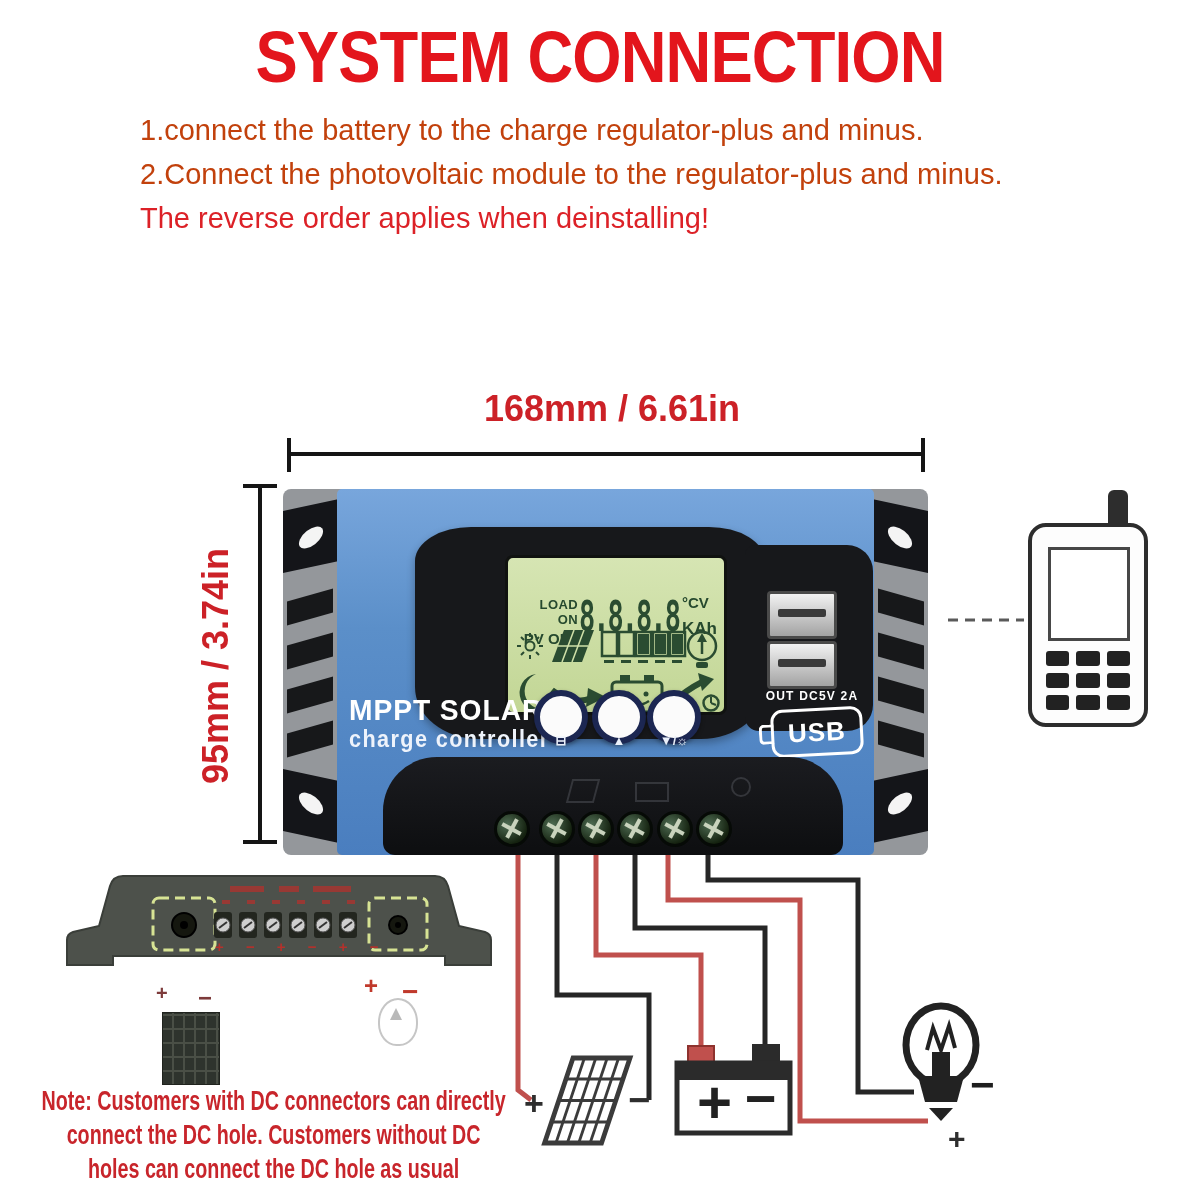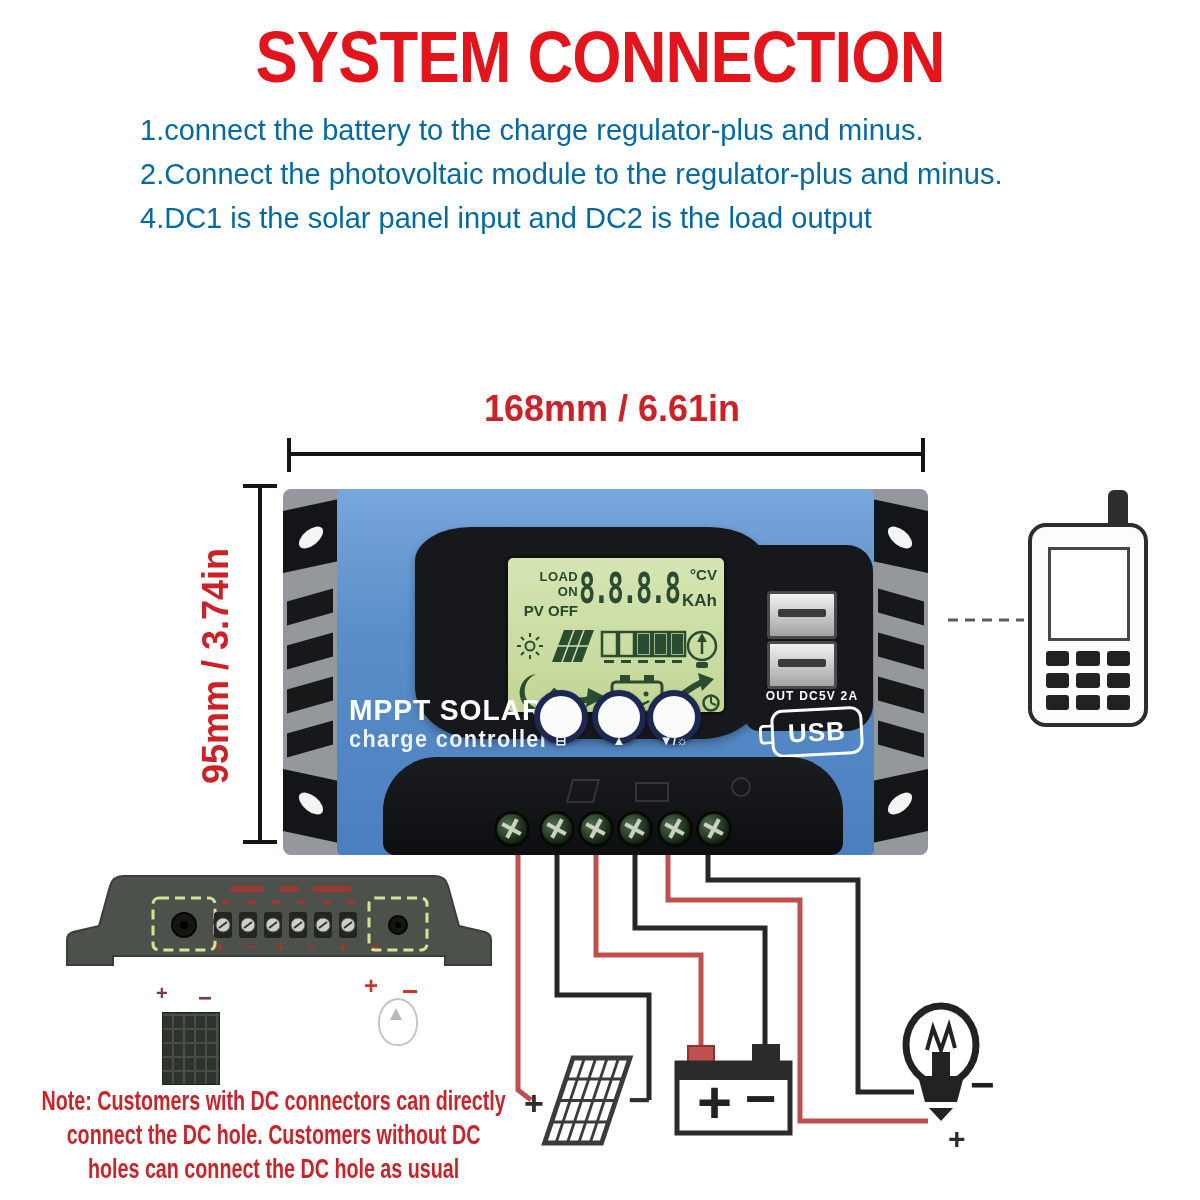--- a/index.html
+++ b/index.html
@@ -4,21 +4,21 @@
 <style>
   html,body{margin:0;padding:0;background:#fff;}
   #page{position:relative;width:1200px;height:1200px;background:#ffffff;overflow:hidden;
         font-family:"Liberation Sans",sans-serif;color:#111;}
   .abs{position:absolute;}
 
   
   .title{top:16px;left:0;width:1200px;text-align:center;font-size:72px;font-weight:bold;
          color:#e3151c;letter-spacing:-1px;transform:scaleX(.88);}
   .instructions{left:140px;top:108px;}
-  .instr{font-size:29px;line-height:44px;color:#0369a1;white-space:nowrap;}
+  .instr{font-size:29px;line-height:44px;color:#c2410c;white-space:nowrap;}
   .instr.red{color:#dc2127;}
 
   .dim-label{font-size:36px;font-weight:bold;color:#cc2127;white-space:nowrap;}
   .wdim-label{left:262px;top:388px;width:700px;text-align:center;}
   .hdim-label{left:63px;top:645px;width:305px;text-align:center;transform:rotate(-90deg);}
   .dim-line{background:#151515;}
 
   
   .controller{left:283px;top:489px;width:645px;height:366px;background:#94979b;border-radius:8px;z-index:2;}
   .blueface{left:54px;top:0;width:537px;height:366px;border-radius:5px;
@@ -31,27 +31,27 @@
   .bezel{left:132px;top:38px;width:350px;height:212px;background:#17181b;
          border-radius:56px 56px 64px 64px / 34px 34px 52px 52px;box-shadow:0 4px 9px rgba(0,0,0,.3);}
   .wing{left:462px;top:56px;width:128px;height:186px;background:#17181b;border-radius:10px 26px 26px 14px;}
   .usbport{position:absolute;left:22px;width:64px;height:42px;border-radius:4px;
            background:linear-gradient(180deg,#f2f2f2,#a3a3a3);border:3px solid #4a4a4a;}
   .usbport::after{content:"";position:absolute;left:8px;right:8px;top:15px;height:8px;background:#3a3a3a;border-radius:2px;}
 
   .lcd{left:222px;top:66px;width:222px;height:160px;box-sizing:border-box;
        background:linear-gradient(180deg,#d6e5b3,#c2d695);border:3px solid #101210;border-radius:8px;
        padding:6px 6px 0 8px;}
-  .lcdrow{display:flex;align-items:flex-start;}
+  .lcdrow{display:flex;align-items:flex-start;margin-top:28px;}
   .lcdcol1{width:62px;text-align:right;margin-top:5px;color:#26492e;}
   .load{font-size:13px;font-weight:bold;letter-spacing:.4px;}
   .pv{font-size:15px;font-weight:bold;margin-top:3px;}
   .digits{width:102px;text-align:center;font-family:"DejaVu Sans Mono",monospace;font-weight:bold;
           font-size:27px;letter-spacing:-2px;color:#2a4c31;transform:scaleY(1.55);transform-origin:center top;}
-  .lcdcol3{margin-top:2px;margin-left:2px;color:#26492e;text-align:right;}
+  .lcdcol3{margin-top:2px;margin-left:2px;color:#26492e;}
   .cv{font-size:15px;font-weight:bold;}
   .kah{font-size:17px;font-weight:bold;margin-top:8px;}
   .lcdicons{position:absolute;left:8px;top:66px;}
 
   .brand{left:66px;top:204px;font-size:30px;font-weight:bold;color:#fff;letter-spacing:1px;
          transform:scaleX(.94);transform-origin:0 0;white-space:nowrap;}
   .brandsub{left:66px;top:237px;font-size:23px;font-weight:bold;color:#eef3fb;letter-spacing:1.5px;
          transform:scaleX(.94);transform-origin:0 0;white-space:nowrap;}
 
   .btn{width:42px;height:42px;border-radius:50%;background:#fbfbfb;border:6px solid #1c2752;
@@ -99,21 +99,21 @@
 </head>
 <body>
 
 <div id="page">
 
   <div class="abs title">SYSTEM CONNECTION</div>
 
   <div class="abs instructions">
     <div class="instr">1.connect the battery to the charge regulator-plus and minus.</div>
     <div class="instr">2.Connect the photovoltaic module to the regulator-plus and minus.</div>
-    <div class="instr">4.DC1 is the solar panel input and DC2 is the load output</div>
+    <div class="instr red">The reverse order applies when deinstalling!</div>
   </div>
 
   <div class="abs dim-label wdim-label">168mm / 6.61in</div>
   <div class="abs dim-line" style="left:289px;top:452px;width:636px;height:4px;"></div>
   <div class="abs dim-line" style="left:287px;top:438px;width:4px;height:34px;"></div>
   <div class="abs dim-line" style="left:921px;top:438px;width:4px;height:34px;"></div>
 
   <div class="abs dim-label hdim-label">95mm / 3.74in</div>
   <div class="abs dim-line" style="left:258px;top:486px;width:4px;height:358px;"></div>
   <div class="abs dim-line" style="left:243px;top:484px;width:34px;height:4px;"></div>

